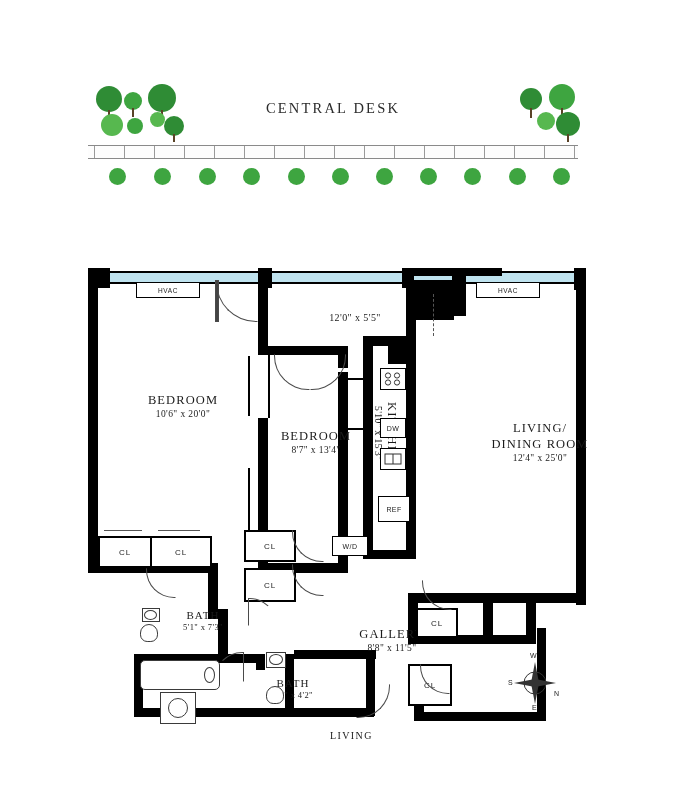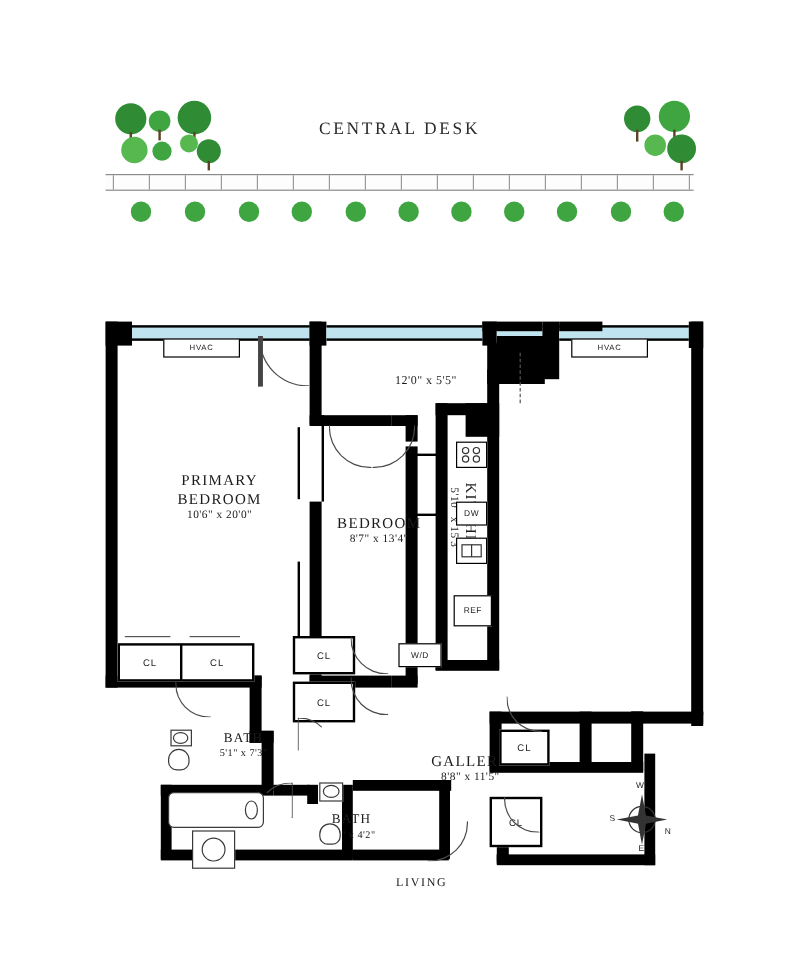--- a/index.html
+++ b/index.html
@@ -181,35 +181,39 @@
     <div class="wall" style="left:318px;top:40px;width:10px;height:250px"></div>
     <div class="wall" style="left:275px;top:282px;width:53px;height:9px"></div>
     <div class="wall" style="left:300px;top:68px;width:28px;height:28px"></div>
 
     <div class="wall" style="left:318px;top:18px;width:10px;height:34px"></div>
     <div class="wall" style="left:326px;top:12px;width:40px;height:40px"></div>
 
     <div style="position:absolute;left:345px;top:26px;width:0;height:42px;border-left:1px dashed #555"></div>
 
     <div class="rlabel" style="left:20px;top:124px;width:150px">
-      <div class="rname">PRIMARY</div>
       <div class="rname">BEDROOM</div>
       <div class="rdim">10'6" x 20'0"</div>
     </div>
 
     <div class="rlabel" style="left:180px;top:160px;width:96px">
       <div class="rname">BEDROOM</div>
       <div class="rdim">8'7" x 13'4"</div>
     </div>
 
     <div class="rlabel vert" style="left:286px;top:115px;width:26px;height:100px">
       <div class="rname">KITCHEN</div>
       <div class="rdim">5'10" x 15'3"</div>
     </div>
 
+    <div class="rlabel" style="left:372px;top:152px;width:160px">
+      <div class="rname">LIVING/</div>
+      <div class="rname">DINING ROOM</div>
+      <div class="rdim">12'4" x 25'0"</div>
+    </div>
 
     <div class="rlabel" style="left:244px;top:358px;width:120px">
       <div class="rname">GALLERY</div>
       <div class="rdim">8'8" x 11'5"</div>
     </div>
 
     <div class="rlabel" style="left:60px;top:340px;width:110px">
       <div class="rname" style="font-size:11px">BATH</div>
       <div class="rdim" style="font-size:8.5px">5'1" x 7'3"</div>
     </div>

